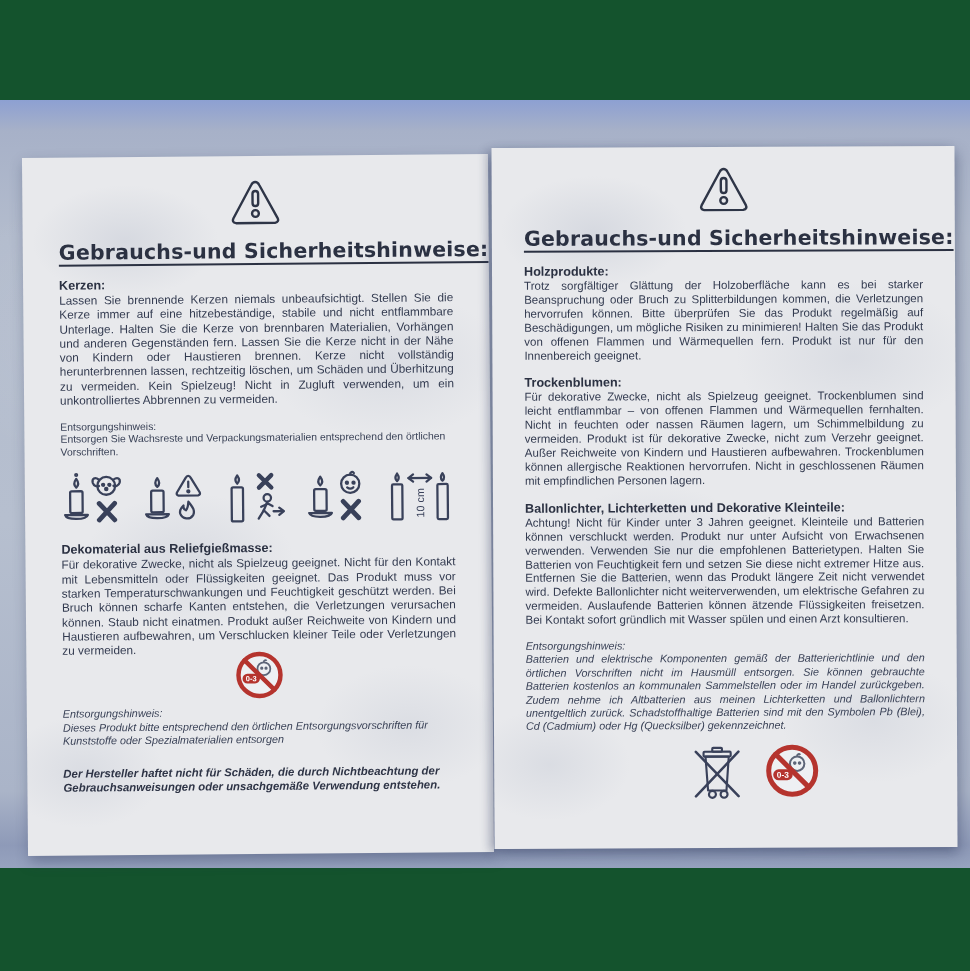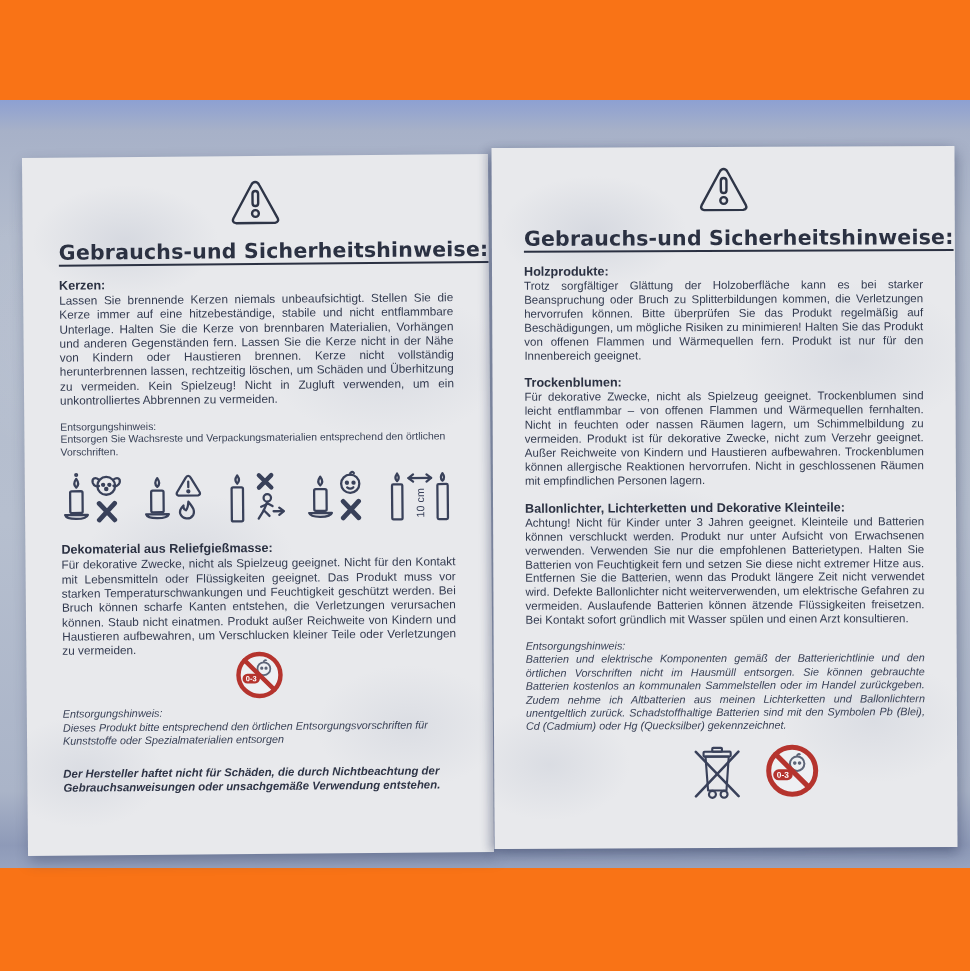--- a/index.html
+++ b/index.html
@@ -1,16 +1,16 @@
 <!DOCTYPE html>
 <html><head>
 <meta charset="utf-8">
 <style>
   html,body{margin:0;padding:0;}
-  .canvas{position:relative;width:970px;height:971px;background:#f97316;overflow:hidden;
+  .canvas{position:relative;width:970px;height:971px;background:#14532d;overflow:hidden;
           font-family:"Liberation Sans",sans-serif;color:#343b4f;}
   .photo{position:absolute;left:0;top:100px;width:970px;height:768px;
     background:
       radial-gradient(380px 220px at 18% 30%, rgba(255,255,255,.10), transparent 70%),
       radial-gradient(420px 260px at 72% 60%, rgba(255,255,255,.08), transparent 70%),
       linear-gradient(180deg,#8da0d2 0%, #a7b1c8 4%, #b3bccd 18%, #b6bfcf 55%, #aab4c8 90%, #8e9ab8 97%, #97a3bf 100%);
   }
   .page{position:absolute;box-sizing:border-box;background-color:#e8e9ec;
     background-image:
       radial-gradient(150px 90px at 22% 12%, rgba(168,176,194,.28), transparent 62%),

